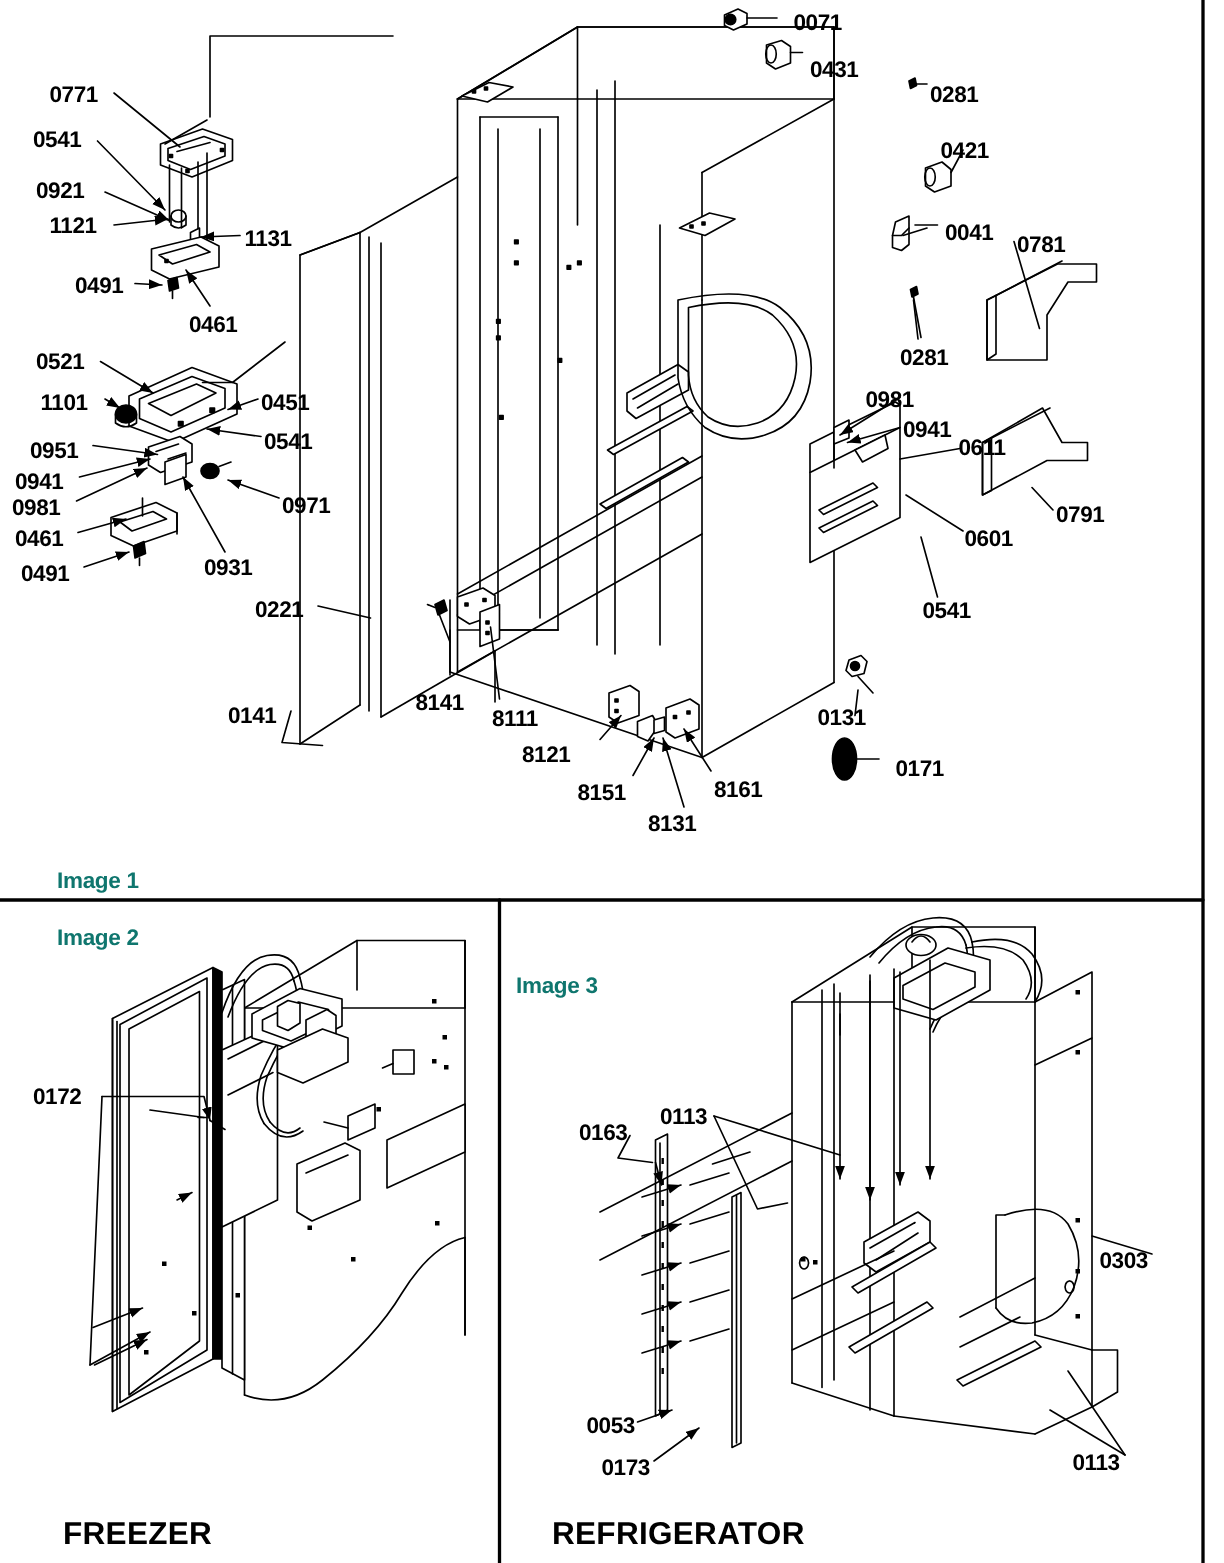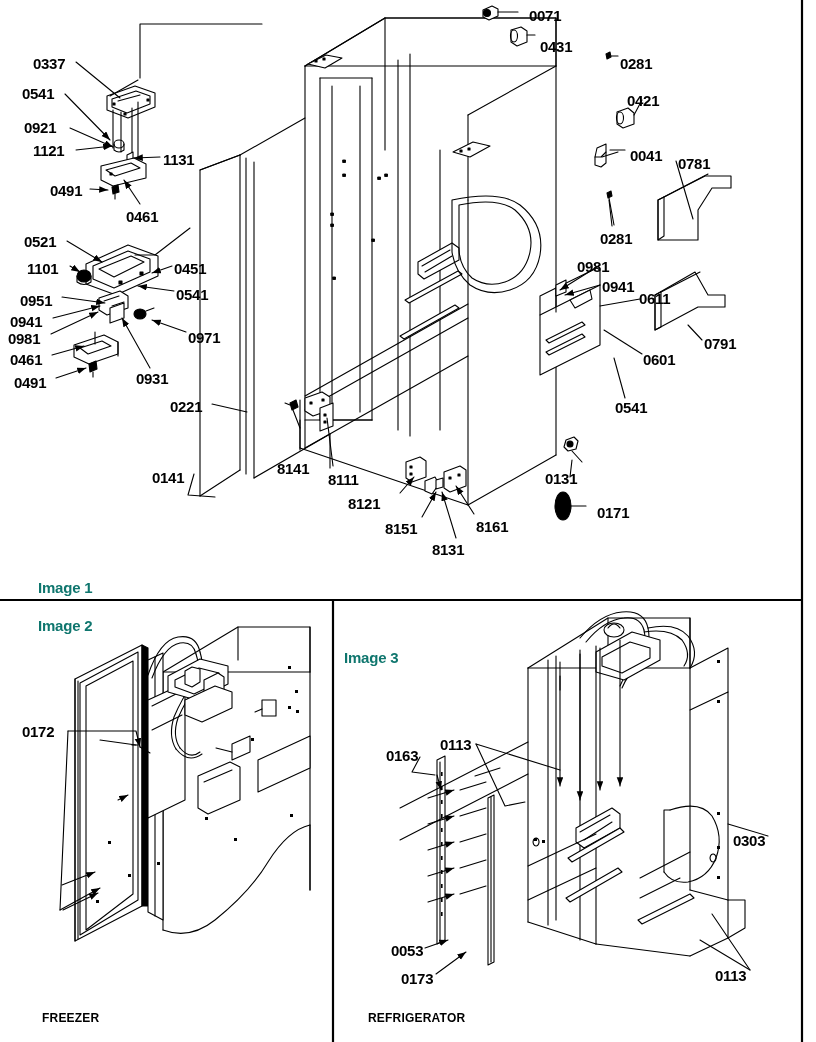--- a/index.html
+++ b/index.html
@@ -33,21 +33,21 @@
     font-weight: bold;
     font-size: 15px;
     color: #0f766e;
     white-space: nowrap;
     letter-spacing: -0.2px;
   }
   .section-name {
     position: absolute;
     font-family: "Liberation Sans", sans-serif;
     font-weight: bold;
-    font-size: 12px;
+    font-size: 21px;
     color: #000;
     white-space: nowrap;
     letter-spacing: 0.2px;
   }
 </style>
 </head>
 <body>
 
 <div id="page">
 
@@ -534,21 +534,21 @@
   </svg>
 
   <div class="panel-title" style="left:38px; top:579px;">Image 1</div>
   <div class="panel-title" style="left:38px; top:617px;">Image 2</div>
   <div class="panel-title" style="left:344px; top:617px;margin-top:32px;">Image 3</div>
 
   <div class="section-name" style="left:42px; top:1011px;">FREEZER</div>
   <div class="section-name" style="left:368px; top:1011px;">REFRIGERATOR</div>
 
   <div id="callout-layer">
-      <div class="lbl" style="left: 33px; top: 56px;">0337</div>
+      <div class="lbl" style="left: 33px; top: 56px;">0771</div>
       <div class="lbl" style="left: 22px; top: 86px;">0541</div>
       <div class="lbl" style="left: 24px; top: 120px;">0921</div>
       <div class="lbl" style="left: 33px; top: 143px;">1121</div>
       <div class="lbl" style="left: 163px; top: 152px;">1131</div>
       <div class="lbl" style="left: 50px; top: 183px;">0491</div>
       <div class="lbl" style="left: 126px; top: 209px;">0461</div>
       <div class="lbl" style="left: 24px; top: 234px;">0521</div>
       <div class="lbl" style="left: 27px; top: 261px; text-align: right;">1101</div>
       <div class="lbl" style="left: 174px; top: 261px;">0451</div>
       <div class="lbl" style="left: 176px; top: 287px;">0541</div>

